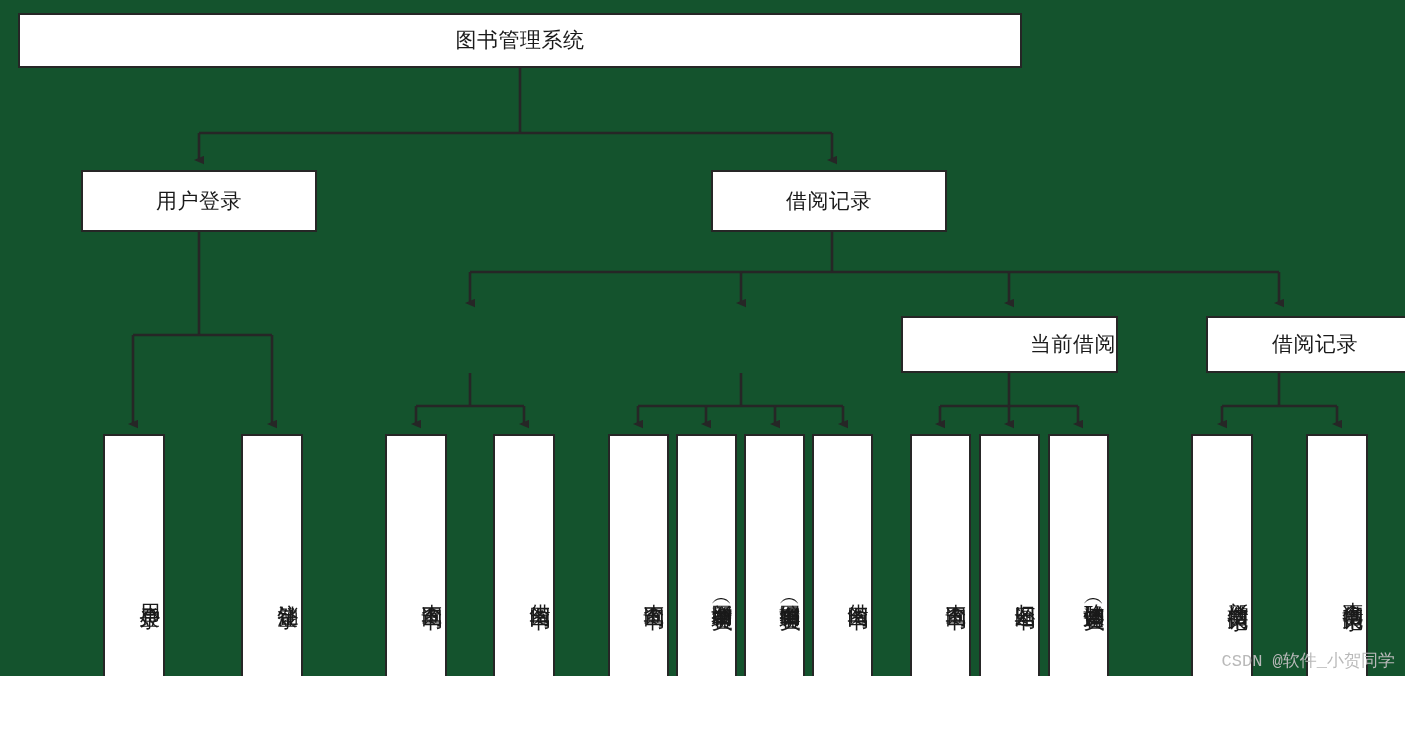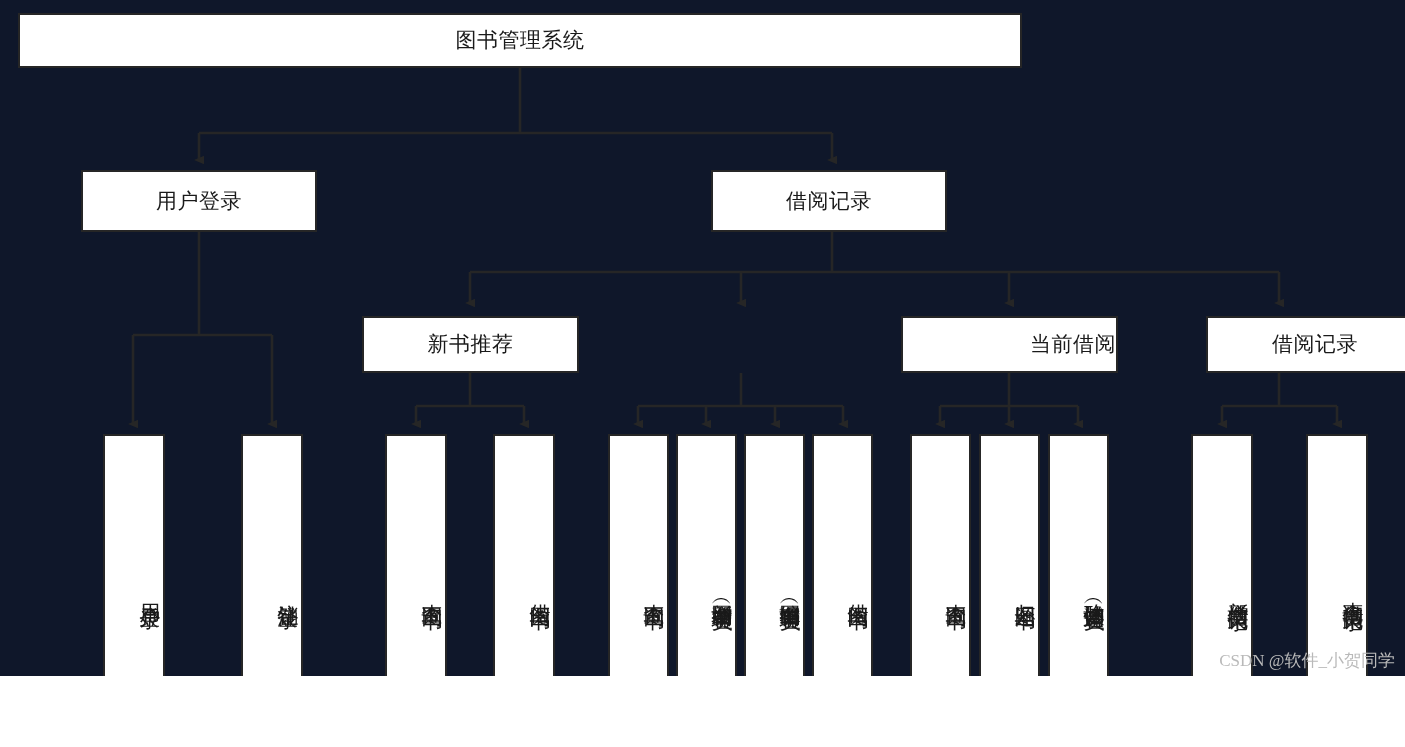--- a/index.html
+++ b/index.html
@@ -8,21 +8,21 @@
     padding: 0;
     background: #ffffff;
   }
   body {
     font-family: "DejaVu Sans", "Liberation Sans", sans-serif;
   }
   #diagram-root {
     position: relative;
     width: 1405px;
     height: 676px;
-    background: #0f172a;
+    background: #14532d;
     overflow: hidden;
   }
   .node {
     position: absolute;
     box-sizing: border-box;
     border: 2px solid #262626;
     background: #ffffff;
     display: flex;
     align-items: center;
     justify-content: center;
@@ -59,21 +59,21 @@
     height: 747px;
     pointer-events: none;
   }
   #watermark {
     position: absolute;
     right: 10px;
     bottom: 4px;
     font-size: 17px;
     color: #b9b9b9;
     white-space: nowrap;
-    font-family: Liberation Serif, serif;
+    font-family: Liberation Mono, monospace;
   }
 </style>
 </head>
 <body>
 
 <div id="diagram-root">
 
   <svg id="edges" viewBox="0 0 1405 747">
     <defs>
       <marker id="arrow" markerWidth="10" markerHeight="10" refX="4.2" refY="5" orient="auto" markerUnits="userSpaceOnUse">
@@ -128,23 +128,20 @@
     <span class="nodelabel">图书管理系统</span>
   </div>
 
   <div class="node horiz" style="left:81px; top:170px; width:236px; height:62px;">
     <span class="nodelabel">用户登录</span>
   </div>
   <div class="node horiz" style="left:711px; top:170px; width:236px; height:62px;">
     <span class="nodelabel">借阅记录</span>
   </div>
 
-  <div class="node horiz" style="left:362px; top:316px; width:217px; height:57px;">
-    <span class="nodelabel">新书推荐</span>
-  </div>
   <div class="node horiz" style="left:901px; top:316px; width:217px; height:57px;justify-content:flex-end;">
     <span class="nodelabel">当前借阅</span>
   </div>
   <div class="node horiz" style="left:1170px; top:316px; width:218px; height:57px;margin-left:36px;">
     <span class="nodelabel">借阅记录</span>
   </div>
 
   <div class="node vert" style="left:103px; top:434px; width:62px; height:300px;">
     <span class="nodelabel">用户登录</span>
   </div>

